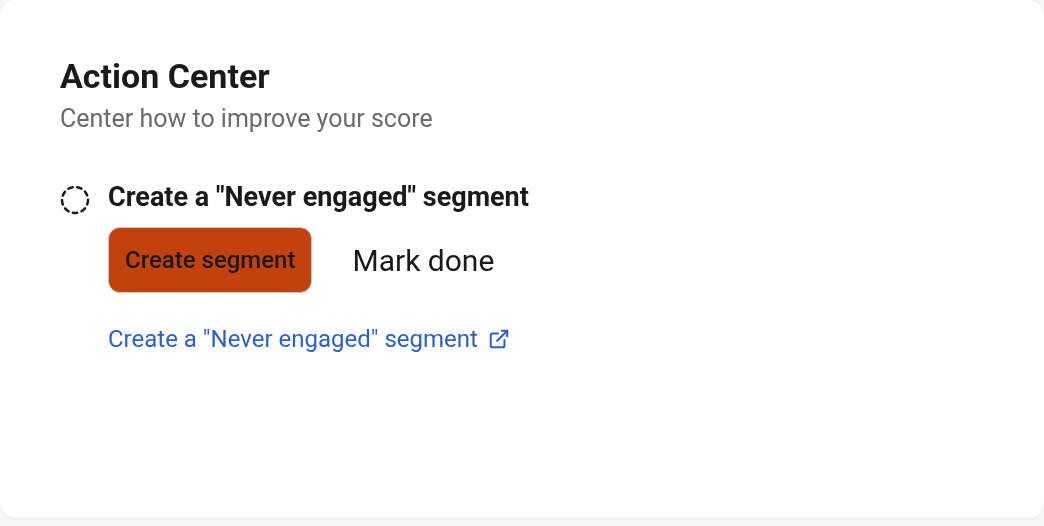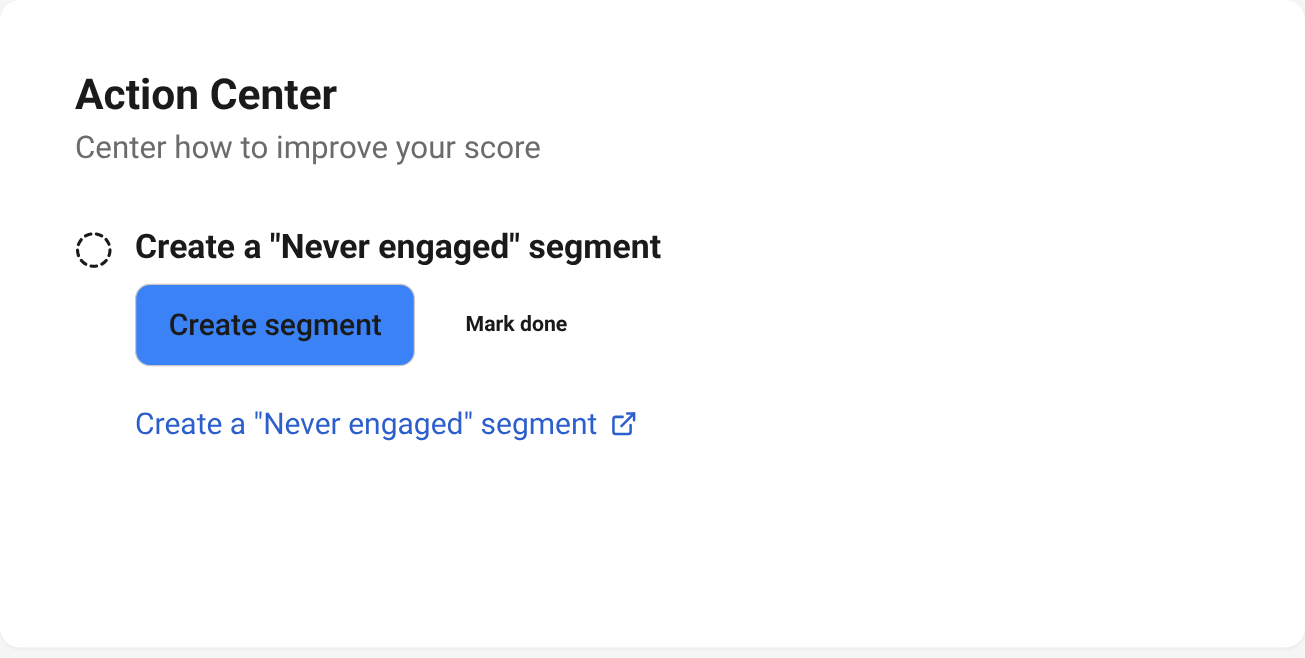--- a/index.html
+++ b/index.html
@@ -70,36 +70,36 @@
     }
     
     .action-buttons {
       display: flex;
       align-items: center;
       gap: 40px;
       margin-bottom: 32px;
     }
     
     .btn-outlined {
-      background: #3b82f6;
+      background: #c2410c;
       border: 1px solid #c8c8c8;
       border-radius: 12px;
-      padding: 18px 26px;
+      padding: 18px 16px;
       font-size: 24px;
       font-weight: 500;
       color: #1a1a1a;
       cursor: pointer;
       font-family: inherit;
     }
     
     .btn-text {
       background: none;
       border: none;
-      font-size: 17px;
-      font-weight: 700;
+      font-size: 30px;
+      font-weight: 400;
       color: #1a1a1a;
       cursor: pointer;
       font-family: inherit;
       padding: 0;
     }
     
     .action-link {
       display: inline-flex;
       align-items: center;
       gap: 10px;

